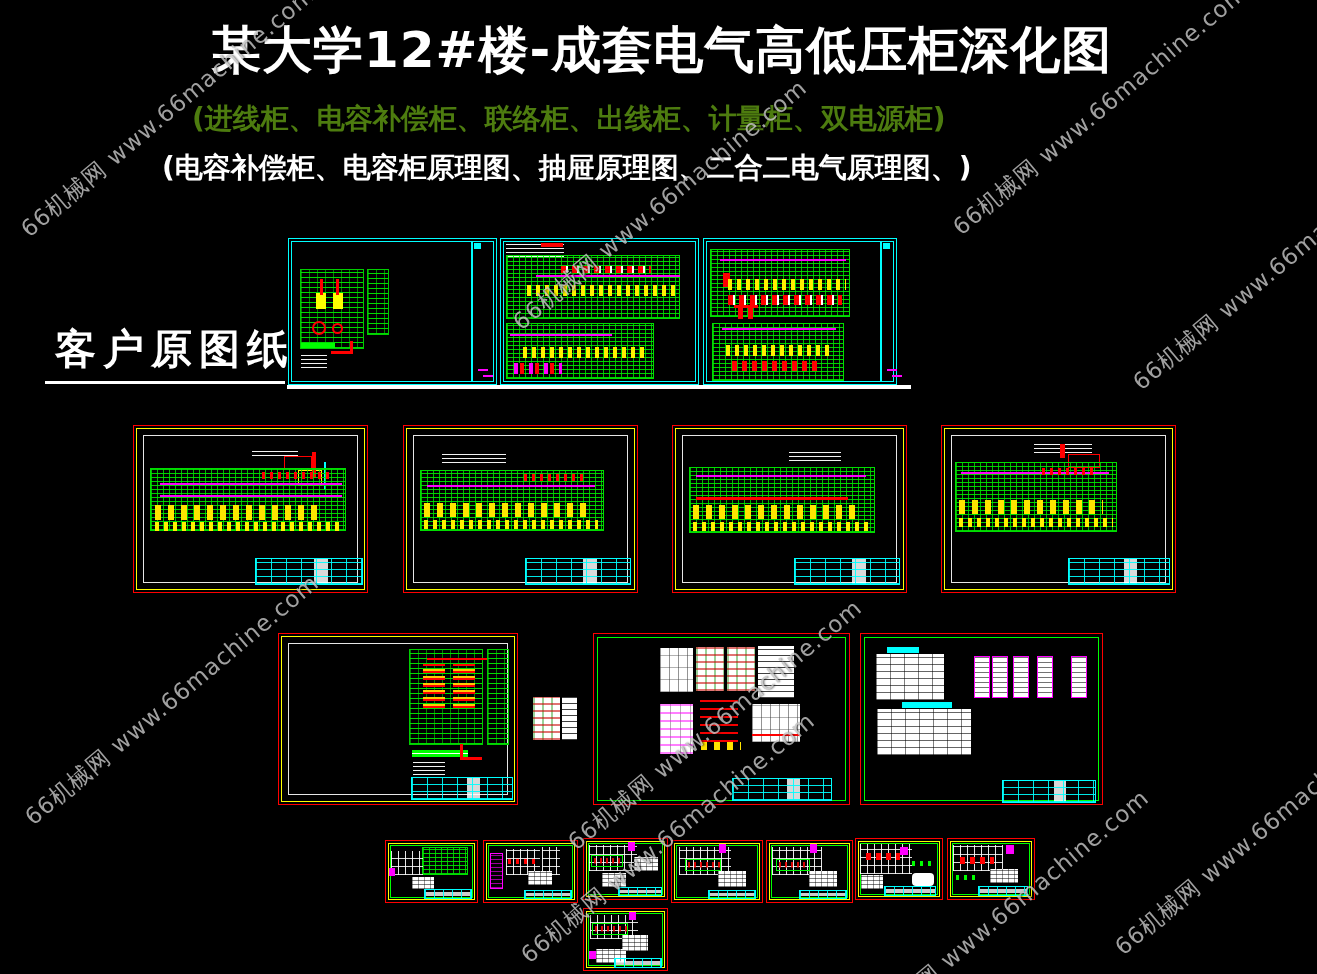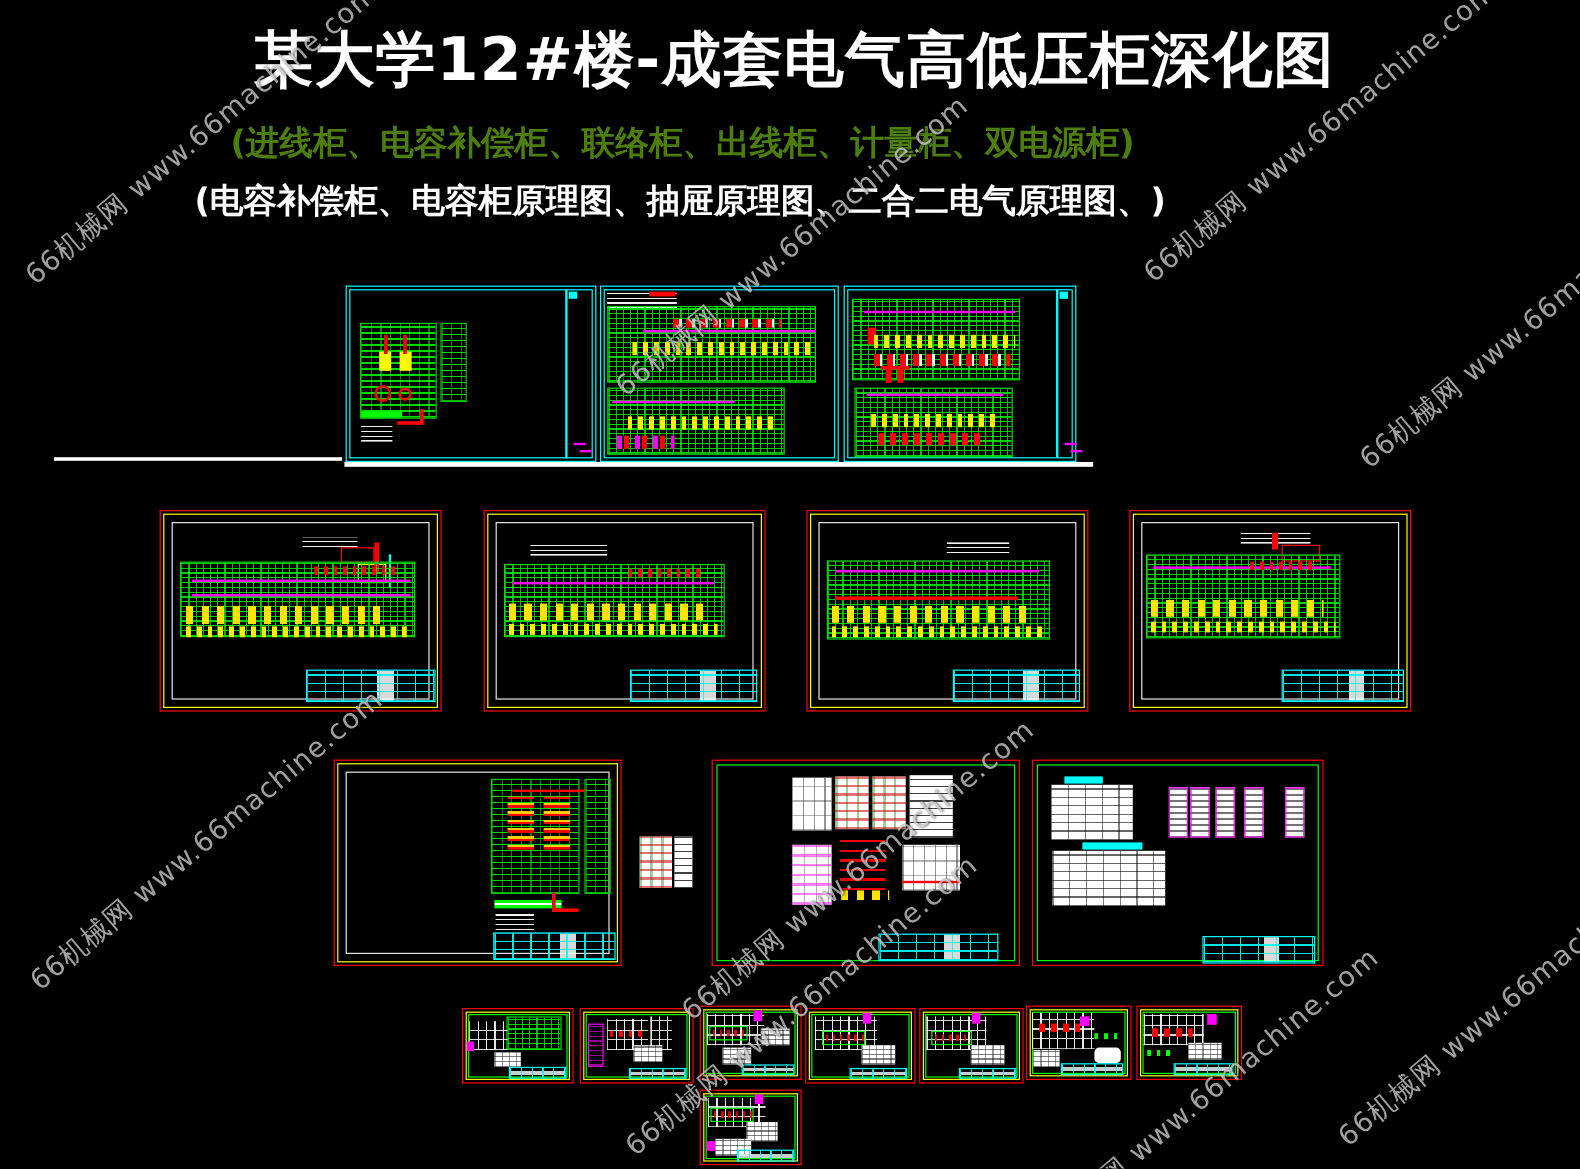--- a/index.html
+++ b/index.html
@@ -84,20 +84,21 @@
 </style>
 </head>
 <body>
 
 <div id="stage">
 
   <div class="title">某大学12#楼-成套电气高低压柜深化图</div>
   <div class="sub1">(进线柜、电容补偿柜、联络柜、出线柜、计量柜、双电源柜)</div>
   <div class="sub2">(电容补偿柜、电容柜原理图、抽屉原理图、二合二电气原理图、)</div>
 
+  <div class="seclabel">客户原图纸</div>
   <div class="hline" style="left:45px;top:381px;width:240px;height:3px;"></div>
   <div class="hline" style="left:287px;top:385px;width:624px;height:4px;"></div>
 
   <span class="wm" style="left:168px;top:112px;">66机械网 www.66machine.com</span>
   <span class="wm" style="left:660px;top:205px;">66机械网 www.66machine.com</span>
   <span class="wm" style="left:1100px;top:110px;">66机械网 www.66machine.com</span>
   <span class="wm" style="left:1280px;top:265px;">66机械网 www.66machine.com</span>
   <span class="wm" style="left:172px;top:700px;">66机械网 www.66machine.com</span>
   <span class="wm" style="left:715px;top:725px;">66机械网 www.66machine.com</span>
   <span class="wm" style="left:668px;top:838px;">66机械网 www.66machine.com</span>

